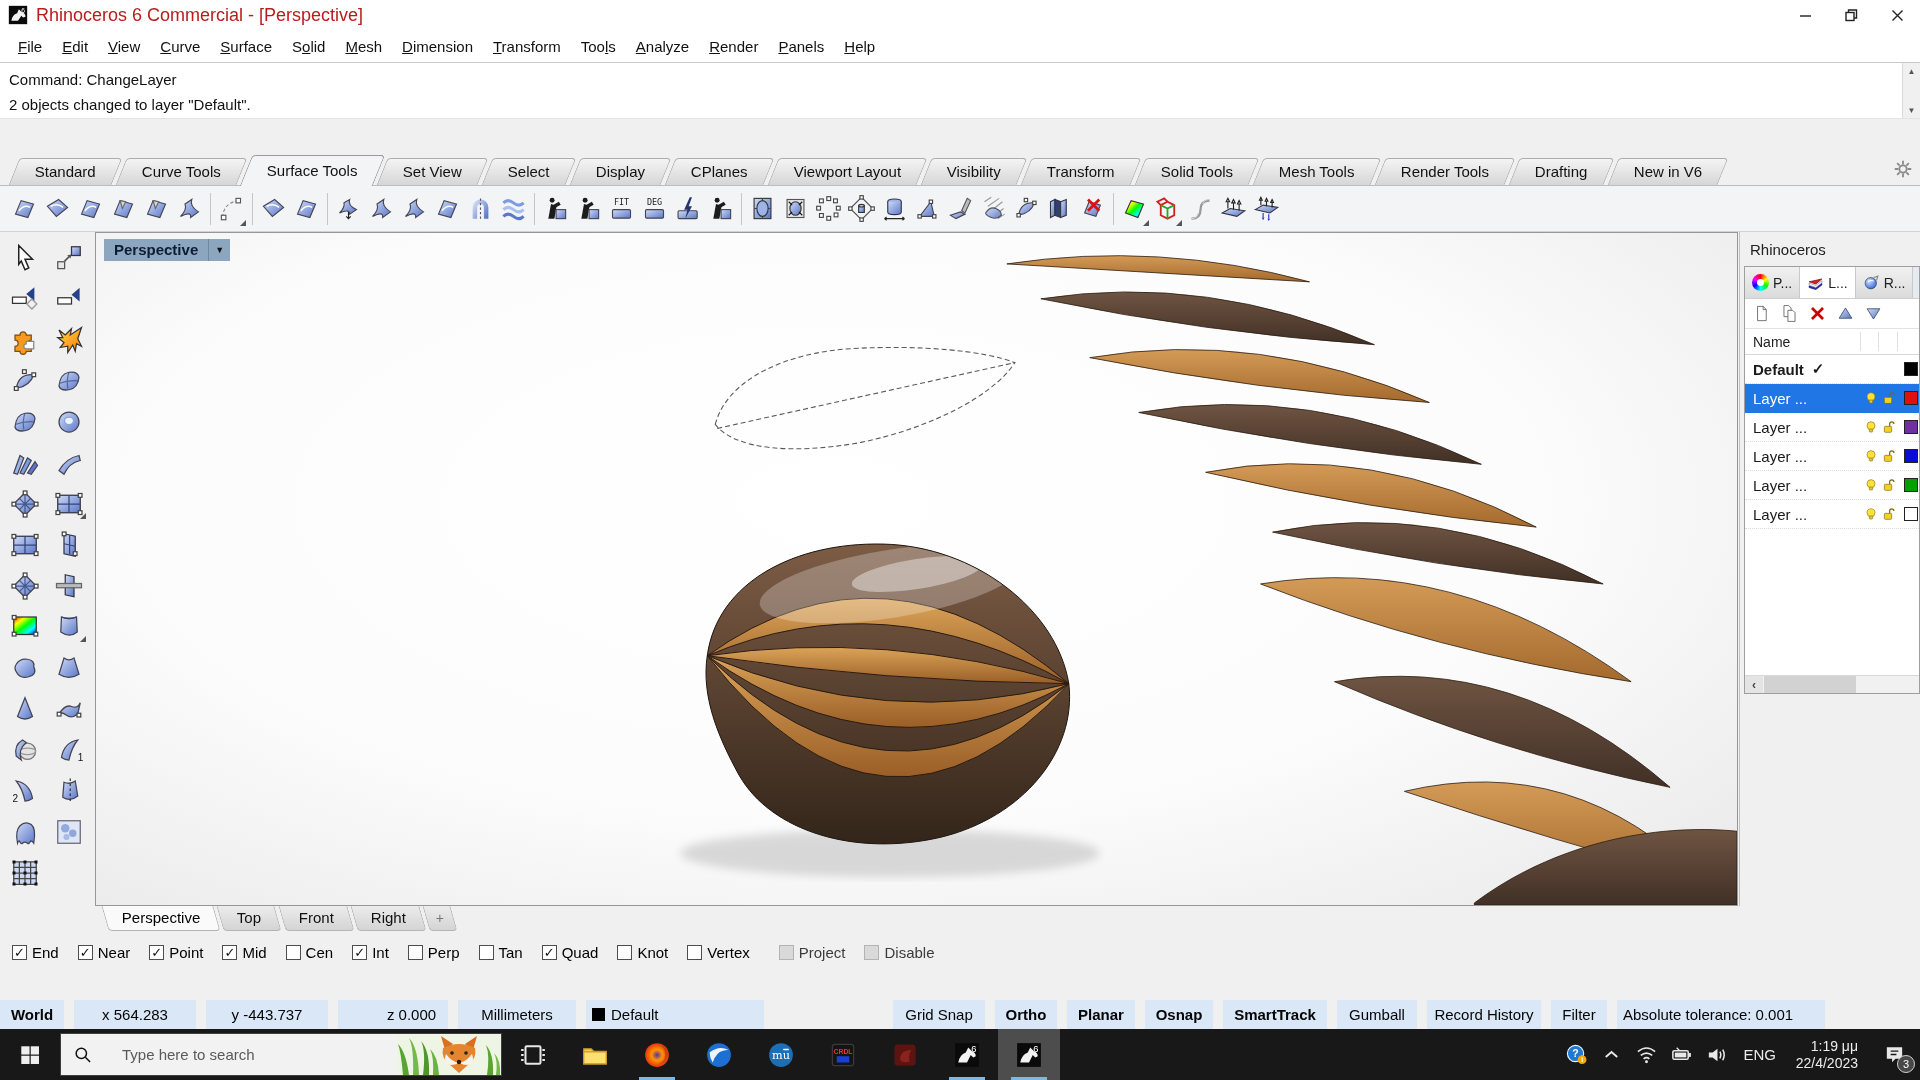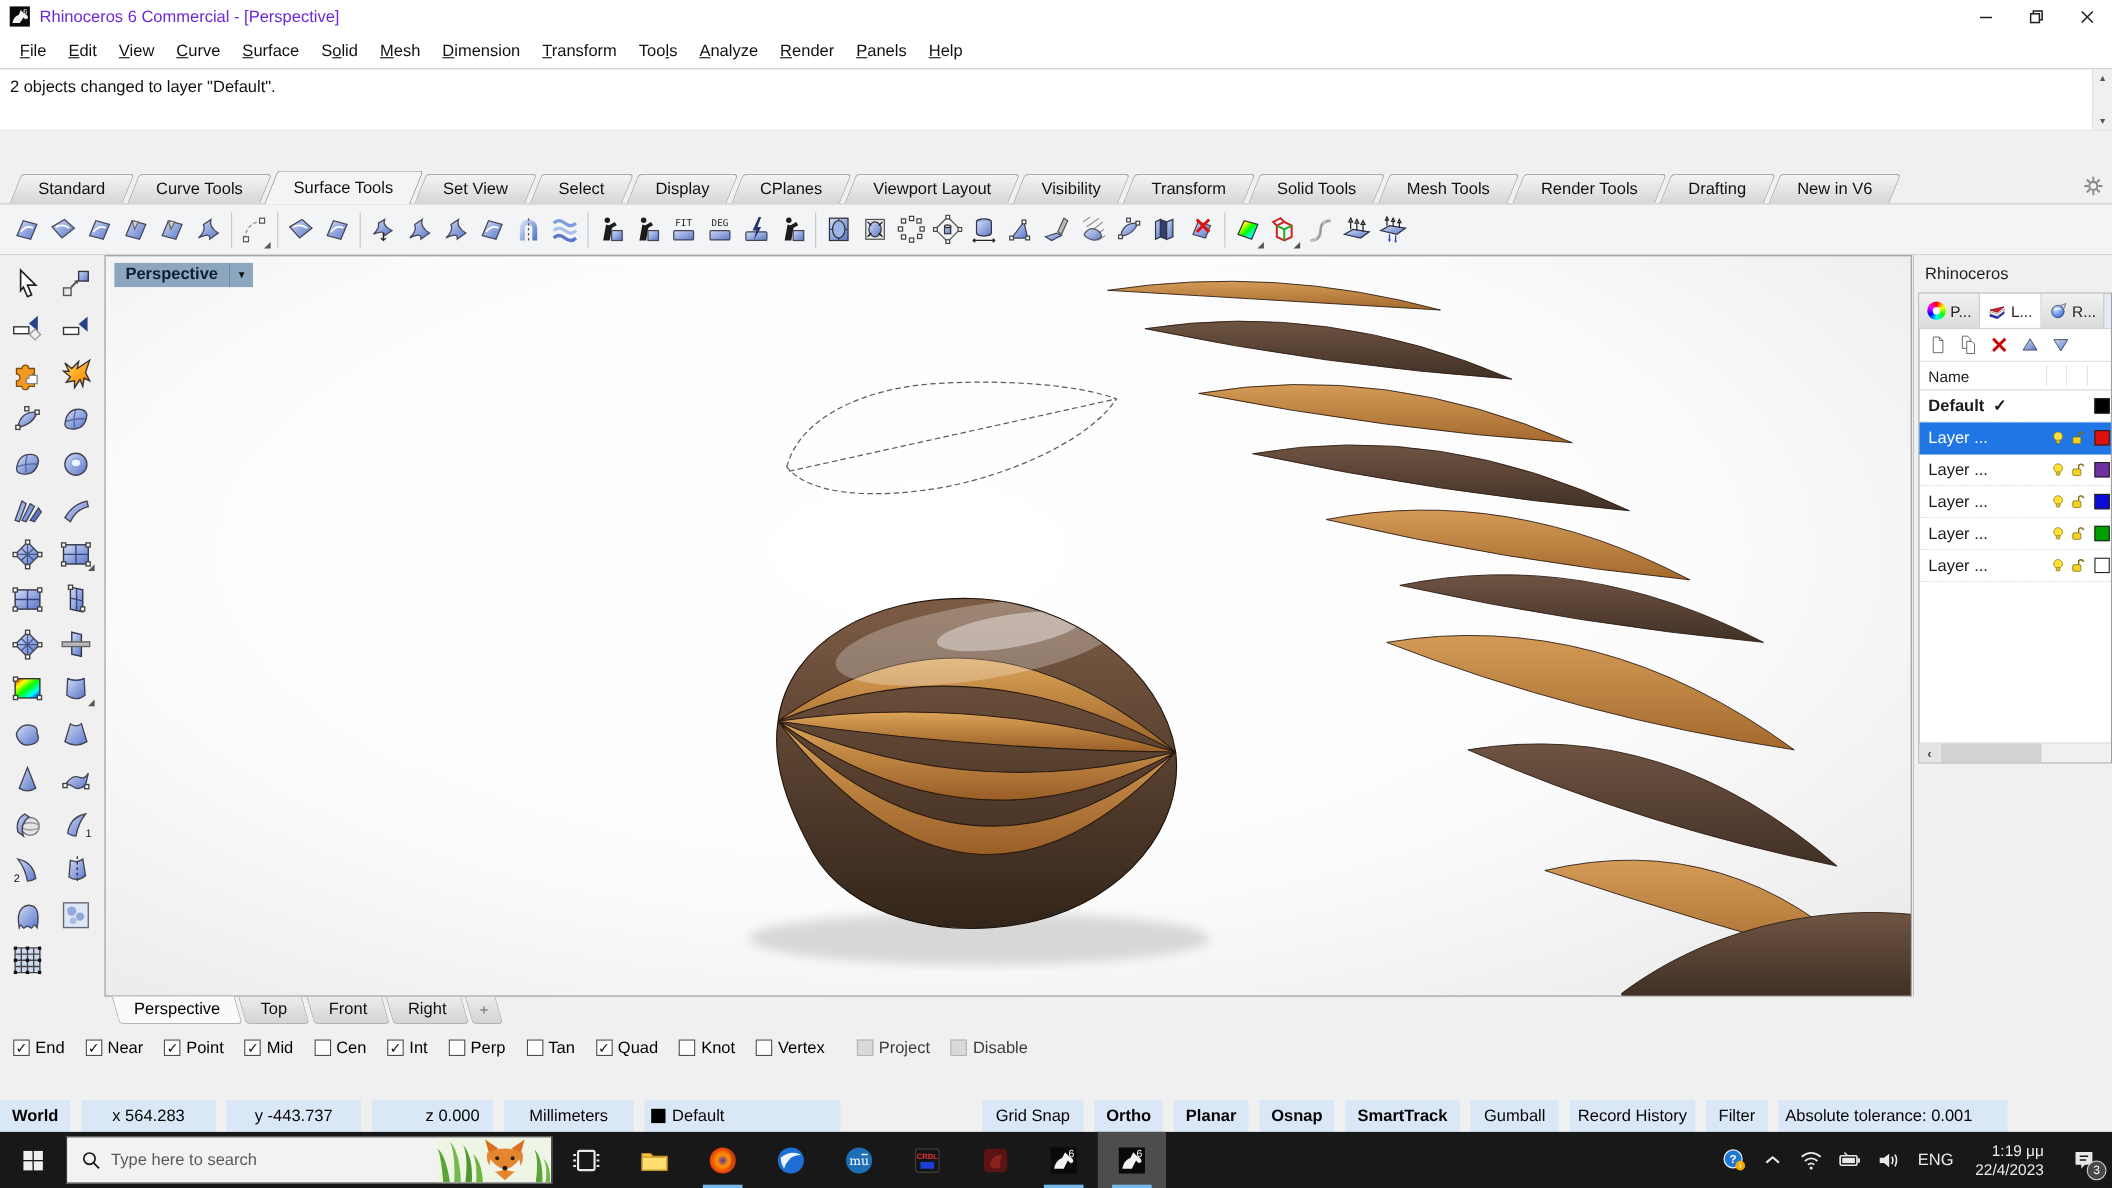--- a/index.html
+++ b/index.html
@@ -1,21 +1,21 @@
 <!DOCTYPE html>
 <html><head>
 <meta charset="utf-8">
 <style>
   html,body{margin:0;padding:0;background:#000;}
   #root{position:relative;width:1920px;height:1080px;background:#f0f0f0;overflow:hidden;
         font-family:"Liberation Sans",sans-serif;-webkit-font-smoothing:antialiased;}
   
   .titlebar{position:absolute;top:0;left:0;right:0;height:30px;background:#fff;display:flex;align-items:center;}
   .appicon{width:20px;height:20px;margin-left:8px;}
-  .title{font-size:15px;color:#6d28d9;margin-left:8px;text-align:center;}
+  .title{font-size:18px;color:#b91c1c;margin-left:8px;text-align:center;}
   .winbtns{margin-left:auto;display:flex;height:100%;}
   .winbtn{width:46px;height:100%;display:flex;align-items:center;justify-content:center;}
   .winbtn svg{width:13px;height:13px;stroke:#222;fill:none;stroke-width:1.4;}
   
   .menubar{position:absolute;top:30px;left:0;right:0;height:32px;background:#fff;display:flex;align-items:center;padding-left:8px;}
   .menu-item{font-size:15px;color:#111;padding:5px 10px;cursor:default;}
   
   .cmdhist{position:absolute;top:62px;left:0;right:0;height:57px;background:#fff;border-top:1px solid #c9c9c9;border-bottom:1px solid #e3e3e3;box-sizing:border-box;font-size:15px;color:#111;padding:4px 20px 0 9px;line-height:25px;}
   .vsb{position:absolute;right:0;top:0;bottom:0;width:17px;background:#f0f0f0;border-left:1px solid #dcdcdc;display:flex;flex-direction:column;justify-content:space-between;}
   .sbtn{height:16px;display:flex;align-items:center;justify-content:center;font-size:8px;color:#555;background:#f0f0f0;}
@@ -92,21 +92,21 @@
   .scell{background:#d9e7f6;display:flex;align-items:center;justify-content:center;color:#050505;box-sizing:border-box;padding:0 6px;white-space:nowrap;overflow:hidden;}
   .scell.bold{font-weight:bold;}
   .scell.left{justify-content:flex-start;}
   .swb{width:13px;height:13px;background:#000;margin-right:6px;flex:0 0 auto;}
   .sgap{background:#f0f0f0;flex:0 0 auto;}
   .sfill{background:#f0f0f0;flex:1;}
   
   .taskbar{position:absolute;left:0;top:1029px;width:1920px;height:51px;background:#181818;display:flex;align-items:center;}
   .tstart{width:60px;height:51px;display:flex;align-items:center;justify-content:center;}
   .tstart svg{width:22px;height:22px;}
-  .tsearch{width:442px;height:43px;background:#f2f2f2;border:1px solid #3f3f3f;box-sizing:border-box;display:flex;align-items:center;position:relative;overflow:hidden;}
+  .tsearch{width:442px;height:43px;background:#f2f2f2;border:1px solid #3f3f3f;box-sizing:border-box;display:flex;align-items:center;position:relative;overflow:hidden;gap:21px;}
   .tsearch .mag{width:20px;height:20px;margin:0 8px 0 12px;flex:0 0 auto;}
   .tsearch .ph{font-size:15px;color:#5a5a5a;}
   .tsearch .foximg{position:absolute;right:0;top:0;height:41px;width:104px;}
   .tapp{width:62px;height:51px;display:flex;align-items:center;justify-content:center;position:relative;}
   .tapp svg{width:30px;height:30px;}
   .tapp.active{background:#4d4d4d;}
   .tapp .ul{position:absolute;bottom:0;left:13px;right:13px;height:3px;background:#76b9ed;}
   .tray{margin-left:auto;display:flex;align-items:center;height:100%;}
   .tico{width:35px;height:51px;display:flex;align-items:center;justify-content:center;position:relative;}
   .tico svg{width:23px;height:23px;}
@@ -187,20 +187,21 @@
       <span class="menu-item"><u>D</u>imension</span>
       <span class="menu-item"><u>T</u>ransform</span>
       <span class="menu-item">Too<u>l</u>s</span>
       <span class="menu-item"><u>A</u>nalyze</span>
       <span class="menu-item"><u>R</u>ender</span>
       <span class="menu-item"><u>P</u>anels</span>
       <span class="menu-item"><u>H</u>elp</span>
     </div>
 
   <div class="cmdhist">
+    <div>Command: ChangeLayer</div>
     <div>2 objects changed to layer "Default".</div>
     <div class="vsb">
       <div class="sbtn">▲</div>
       <div class="sbtn">▼</div>
     </div>
   </div>
 
 
   <div class="ribtabs">
     <svg class="gear" viewBox="0 0 24 24">

